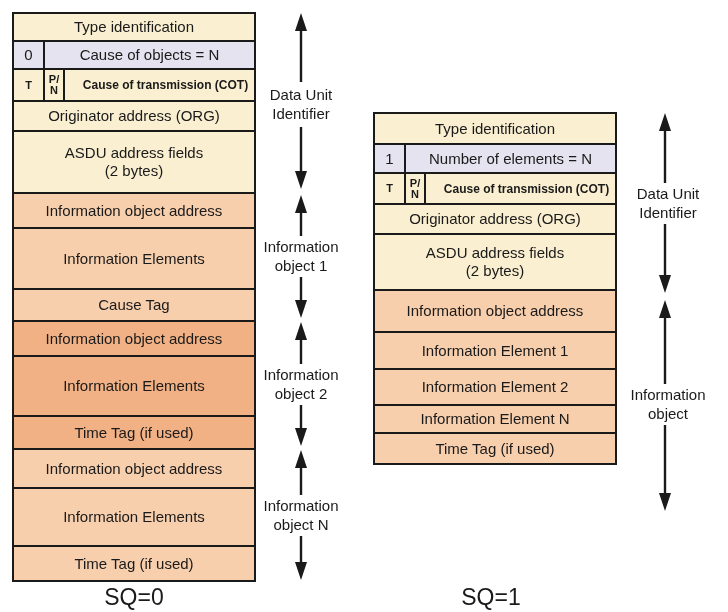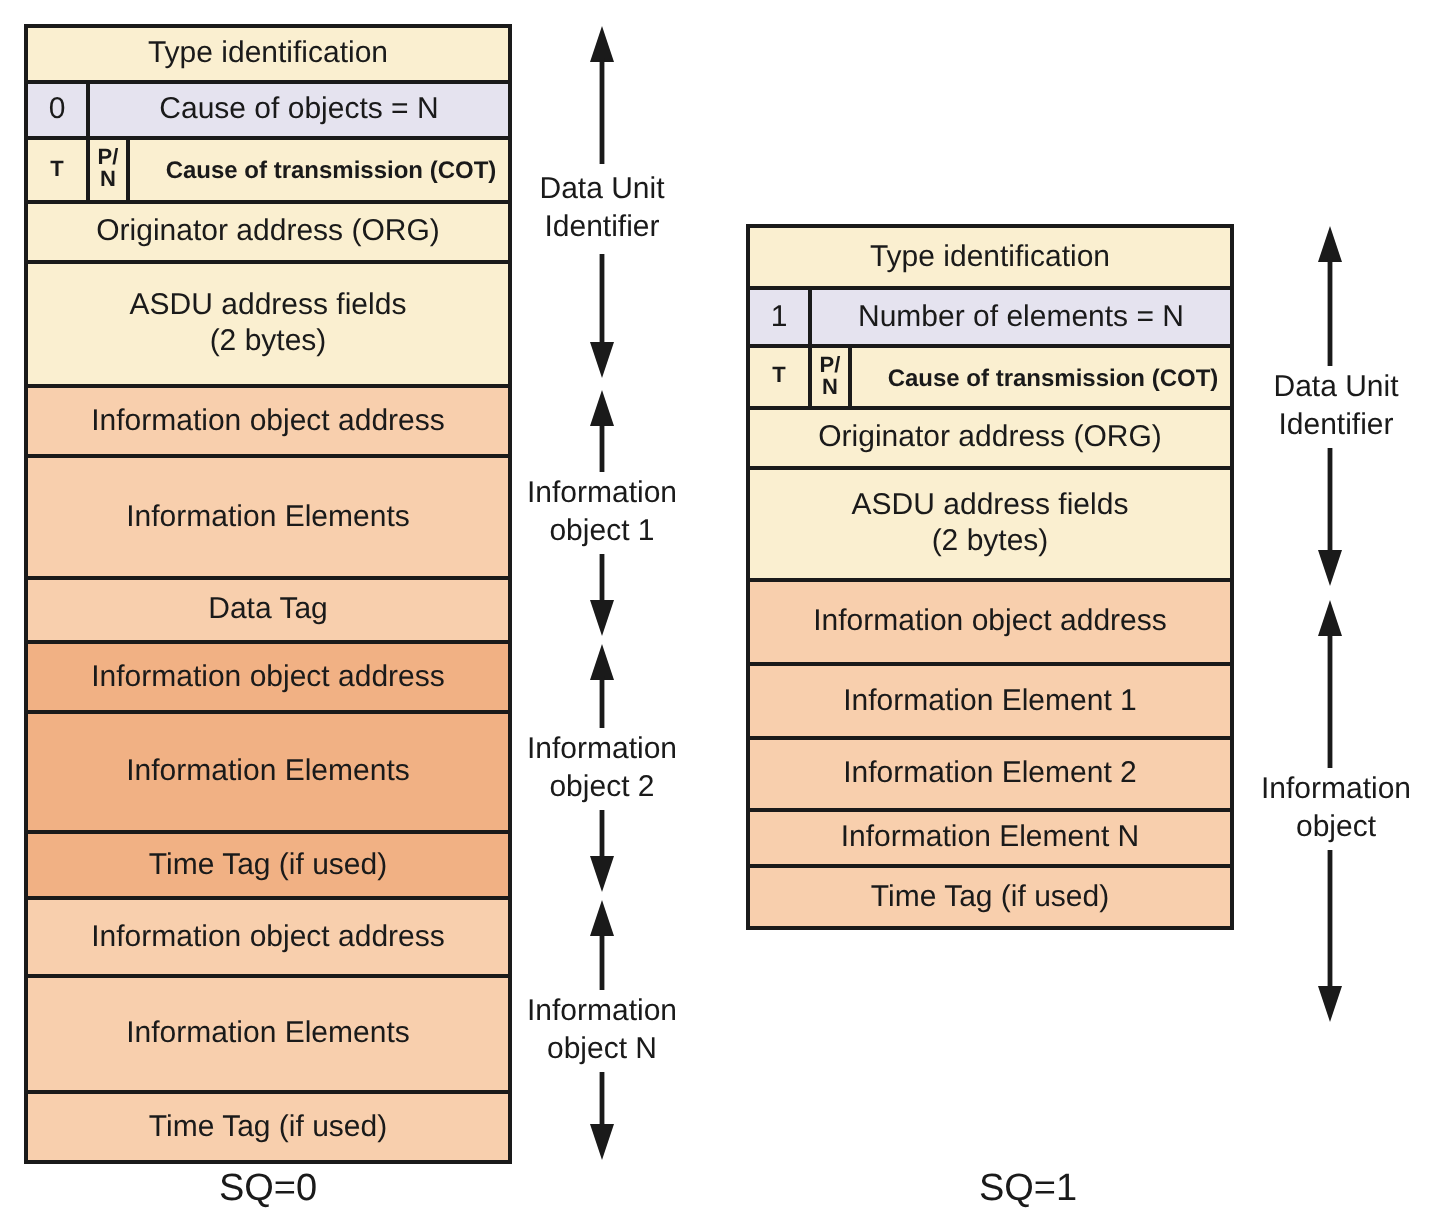--- a/index.html
+++ b/index.html
@@ -26,21 +26,21 @@
   .peach{background:#F8CFAD;}
   .orange{background:#F1B184;}
   .tiny{font-size:11px;font-weight:bold;line-height:11px;}
   .cotc{font-size:12px;font-weight:bold;padding-left:12px;}
   .varrow{position:absolute;overflow:visible;}
   .bracket-label{
     position:absolute;width:100px;text-align:center;
     font-size:15px;line-height:19px;white-space:pre-line;
   }
   .caption{
-    position:absolute;width:244px;text-align:center;font-size:19px;
+    position:absolute;width:244px;text-align:center;font-size:23px;
   }
 </style>
 </head>
 <body>
 
 <div class="canvas">
 
   <div class="struct-table" style="left:12px;top:12px;width:244px;">
     <div class="srow cream" style="height:28px;">
       <div class="cell">Type identification</div>
@@ -62,21 +62,21 @@
       <div class="cell pre">ASDU address fields
 (2 bytes)</div>
     </div>
     <div class="srow peach" style="height:35px;">
       <div class="cell">Information object address</div>
     </div>
     <div class="srow peach" style="height:61px;">
       <div class="cell">Information Elements</div>
     </div>
     <div class="srow peach" style="height:32px;">
-      <div class="cell">Data Tag</div>
+      <div class="cell">Cause Tag</div>
     </div>
     <div class="srow orange" style="height:35px;">
       <div class="cell">Information object address</div>
     </div>
     <div class="srow orange" style="height:60px;">
       <div class="cell">Information Elements</div>
     </div>
     <div class="srow orange" style="height:33px;">
       <div class="cell">Time Tag (if used)</div>
     </div>
@@ -160,21 +160,21 @@
       <div class="cell">Information Element 2</div>
     </div>
     <div class="srow peach" style="height:28px;">
       <div class="cell">Information Element N</div>
     </div>
     <div class="srow peach" style="height:29px;">
       <div class="cell">Time Tag (if used)</div>
     </div>
   </div>
 
-  <div class="caption" style="left:392px;top:584px;">SQ=1</div>
+  <div class="caption" style="left:369px;top:584px;">SQ=1</div>
 
   <svg class="varrow" style="left:657px;top:113px;" width="16" height="180">
     <polygon points="8,0 2,18 14,18" fill="#1a1a1a"></polygon>
     <line x1="8" y1="16" x2="8" y2="70" stroke="#1a1a1a" stroke-width="2.4"></line>
     <line x1="8" y1="111" x2="8" y2="164" stroke="#1a1a1a" stroke-width="2.4"></line>
     <polygon points="8,180 2,162 14,162" fill="#1a1a1a"></polygon>
   </svg>
   <div class="bracket-label" style="left:618px;top:184px;">Data Unit
 Identifier</div>
 

